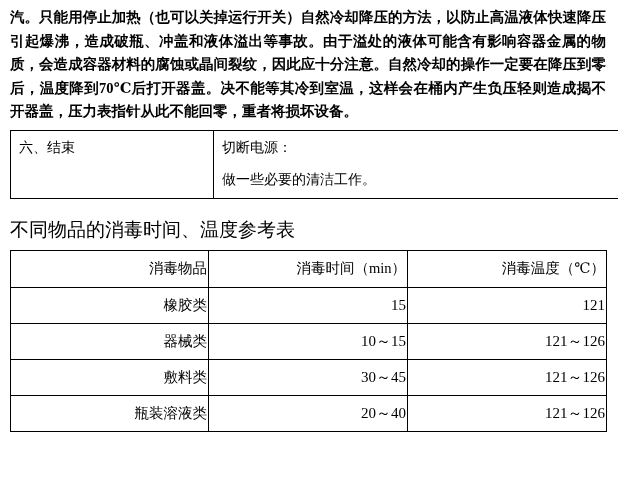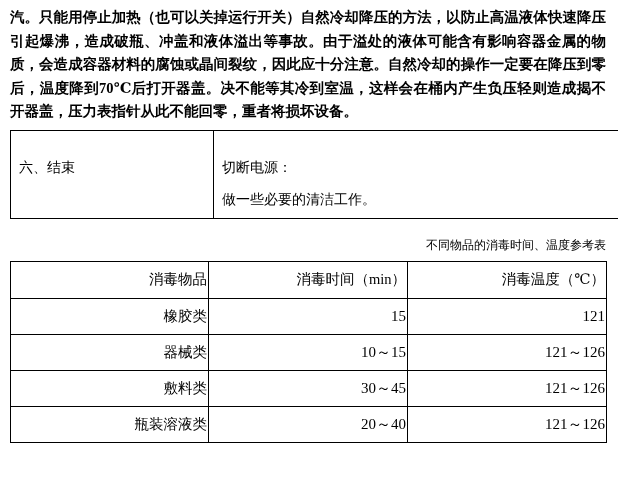--- a/index.html
+++ b/index.html
@@ -35,40 +35,40 @@
   table.sec-table {
     border-collapse: collapse;
     width: 596px;
     margin-top: 3px;
     table-layout: fixed;
   }
   table.sec-table td {
     border: 1px solid #000000;
     vertical-align: top;
     font-size: 14px;
-    padding: 24px 8px 6px 8px;
+    padding: 4px 8px 6px 8px;
     line-height: 25px;
     margin-left: 16px;
   }
   td.sec-label {
     width: 186px;
   }
   td.sec-body {
     width: 408px;
   }
   .sec-body p {
     margin: 0;
   }
   .sec-body p + p {
     margin-top: 7px;
   }
   
   .caption {
-    text-align: right;
-    font-size: 12px;
+    text-align: left;
+    font-size: 19px;
     margin: 18px 0 7px 0;
     width: 596px;
   }
   
   table.data-table {
     border-collapse: collapse;
     width: 596px;
     table-layout: fixed;
   }
   table.data-table th,

